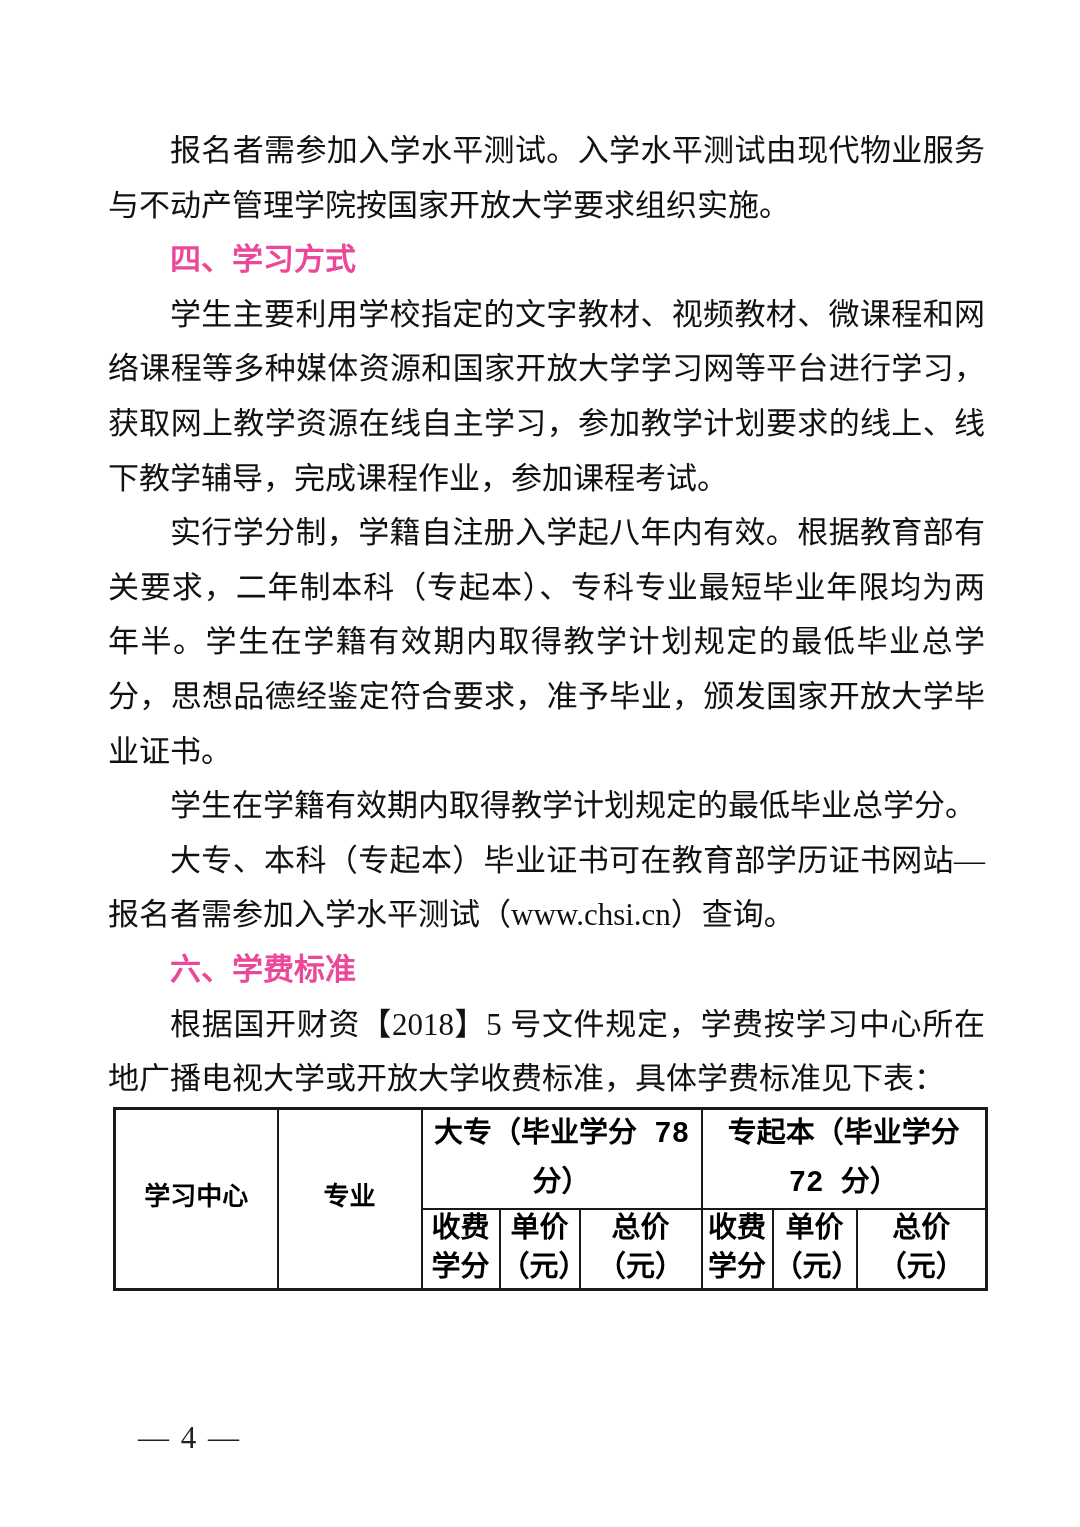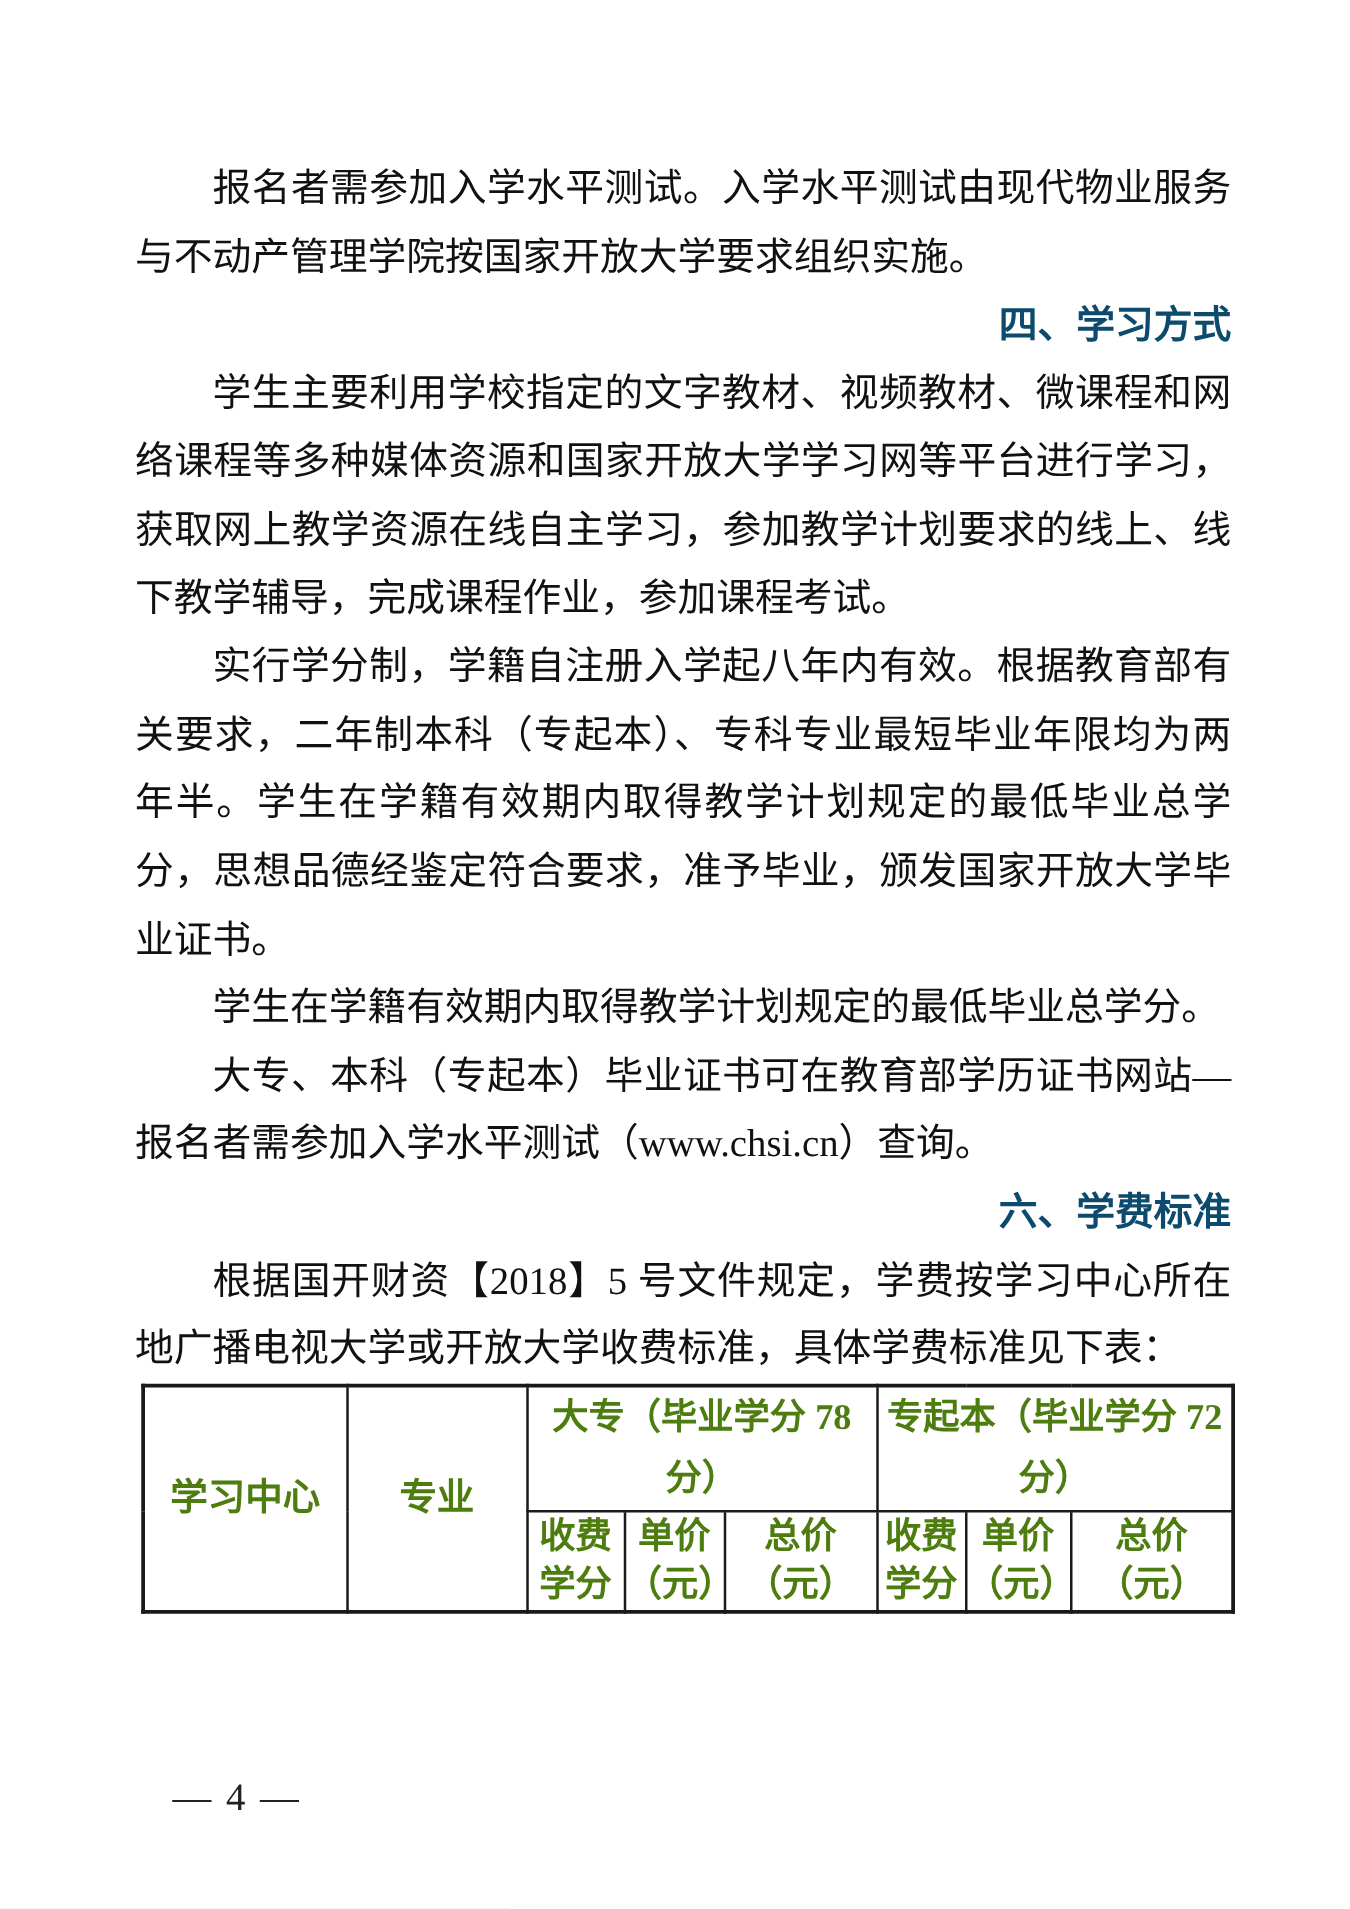--- a/index.html
+++ b/index.html
@@ -31,47 +31,46 @@
     text-indent: 2em;
     text-align: justify;
     color: #111111;
   }
   h2.heading {
     margin: 0;
     font-size: 31px;
     line-height: 54.6px;
     text-indent: 2em;
     font-weight: bold;
-    color: #0c4a6e;
+    color: #ec4899;
     font-family: "Liberation Sans", "DejaVu Sans", sans-serif;
-    text-align: right;
   }
   table.fee-table {
     border-collapse: collapse;
     table-layout: fixed;
     width: 872px;
     margin-left: 5px;
     border: 3px solid #1a1a1a;
   }
   table.fee-table td {
     border: 2px solid #1a1a1a;
     text-align: center;
     vertical-align: middle;
     padding: 0;
     font-weight: bold;
-    color: #4d7c0f;
-    font-family: Liberation Serif, serif;
+    color: #000000;
+    font-family: Liberation Mono, monospace;
   }
   tr.group-row td {
     height: 49px;
     font-size: 29px;
     line-height: 49px;
   }
   tr.group-row td.span-cell {
-    font-size: 30px;
+    font-size: 26px;
   }
   tr.sub-row td {
     height: 77px;
     font-size: 29px;
     line-height: 39px;
     white-space: pre-line;
   }
   .footer-page-number {
     position: absolute;
     left: 138px;

